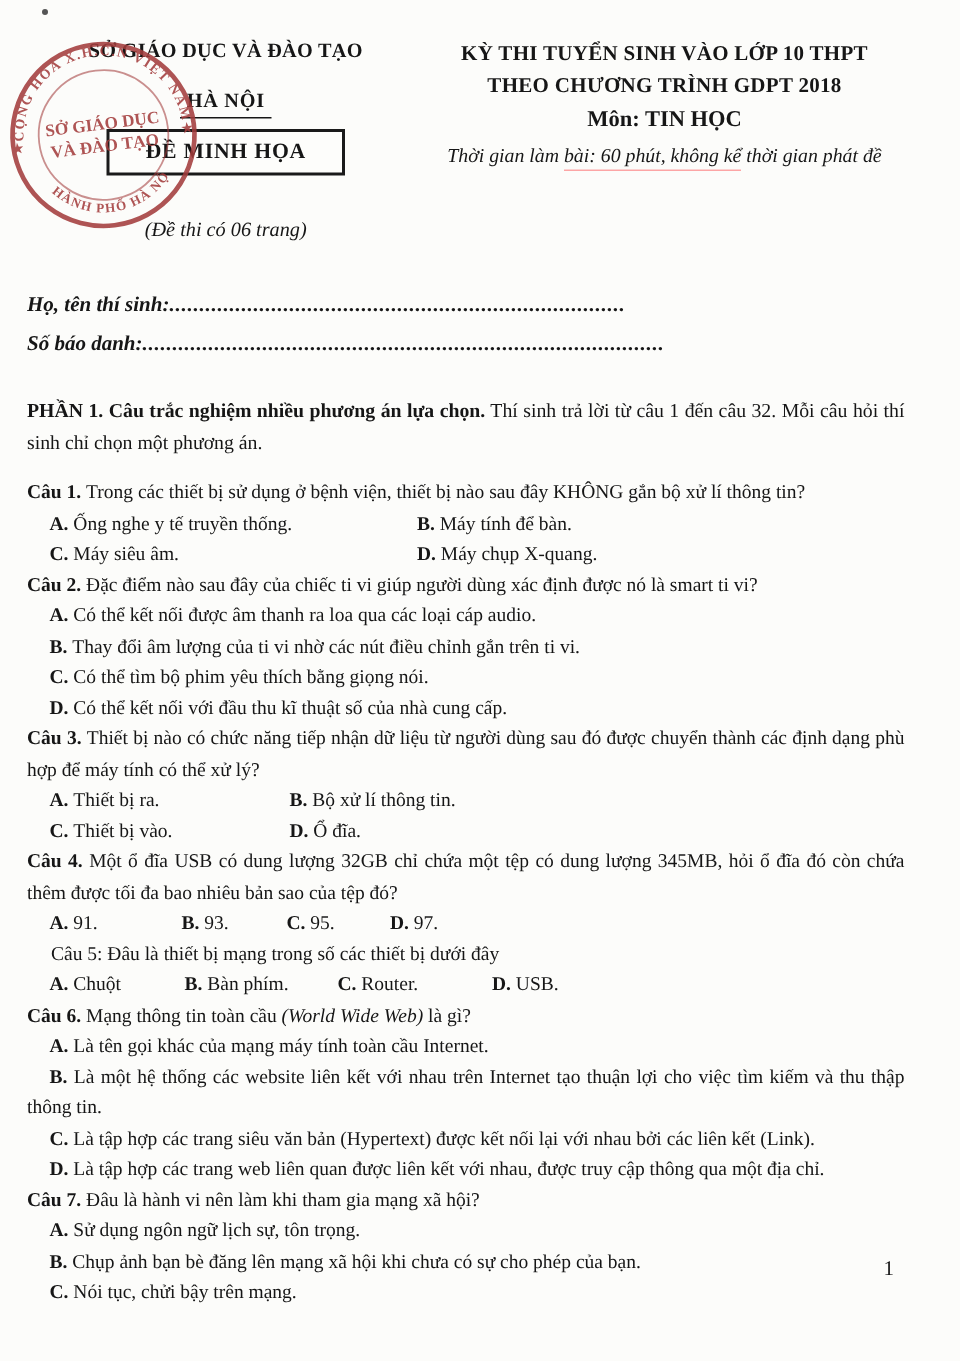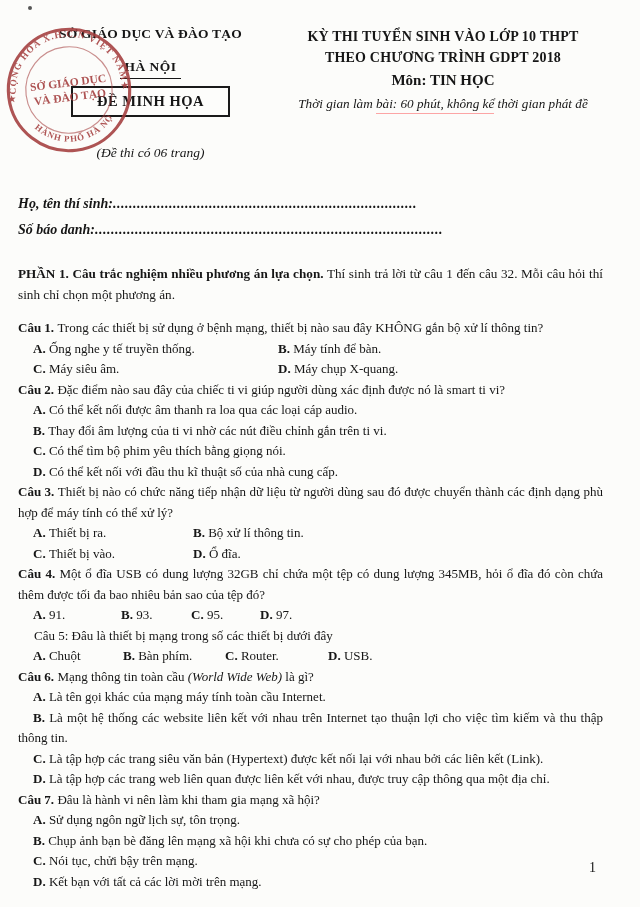--- a/index.html
+++ b/index.html
@@ -104,21 +104,21 @@
 
   <div class="candidate">
     <div class="cand-line"><span>Họ, tên thí sinh:</span><span class="dots">............................................................................</span></div>
     <div class="cand-line"><span>Số báo danh:</span><span class="dots">.......................................................................................</span></div>
   </div>
 
   <div class="part1"><span class="b">PHẦN 1. Câu trắc nghiệm nhiều phương án lựa chọn.</span><span> Thí sinh trả lời từ câu 1 đến câu 32. Mỗi câu hỏi thí sinh chỉ chọn một phương án.</span></div>
 
   <div class="questions">
       <div class="q-block">
-        <div class="q-head"><span class="b">Câu 1. </span><span>Trong các thiết bị sử dụng ở bệnh mạng, thiết bị nào sau đây KHÔNG gắn bộ xử lí thông tin?</span></div>
+        <div class="q-head"><span class="b">Câu 1. </span><span>Trong các thiết bị sử dụng ở bệnh viện, thiết bị nào sau đây KHÔNG gắn bộ xử lí thông tin?</span></div>
         <div class="opt-cols w245">
           <span class="cell"><span class="b">A. </span><span>Ống nghe y tế truyền thống.</span></span>
           <span class="cell"><span class="b">B. </span><span>Máy tính để bàn.</span></span>
         </div>
         <div class="opt-cols w245">
           <span class="cell"><span class="b">C. </span><span>Máy siêu âm.</span></span>
           <span class="cell"><span class="b">D. </span><span>Máy chụp X-quang.</span></span>
         </div>
       </div>
       <div class="q-block">
@@ -162,18 +162,17 @@
         <div class="opt-row"><span class="b">A. </span><span>Là tên gọi khác của mạng máy tính toàn cầu Internet.</span></div>
         <div class="opt-row"><span class="b">B. </span><span>Là một hệ thống các website liên kết với nhau trên Internet tạo thuận lợi cho việc tìm kiếm và thu thập thông tin.</span></div>
         <div class="opt-row"><span class="b">C. </span><span>Là tập hợp các trang siêu văn bản (Hypertext) được kết nối lại với nhau bởi các liên kết (Link).</span></div>
         <div class="opt-row"><span class="b">D. </span><span>Là tập hợp các trang web liên quan được liên kết với nhau, được truy cập thông qua một địa chỉ.</span></div>
       </div>
       <div class="q-block">
         <div class="q-head"><span class="b">Câu 7. </span><span>Đâu là hành vi nên làm khi tham gia mạng xã hội?</span></div>
         <div class="opt-row"><span class="b">A. </span><span>Sử dụng ngôn ngữ lịch sự, tôn trọng.</span></div>
         <div class="opt-row"><span class="b">B. </span><span>Chụp ảnh bạn bè đăng lên mạng xã hội khi chưa có sự cho phép của bạn.</span></div>
         <div class="opt-row"><span class="b">C. </span><span>Nói tục, chửi bậy trên mạng.</span></div>
-        <div class="opt-row"><span class="b">D. </span><span>Kết bạn với tất cả các lời mời trên mạng.</span></div>
       </div>
     </div>
 
   <div class="page-num">1</div>
 </div>
 
 </body></html>

